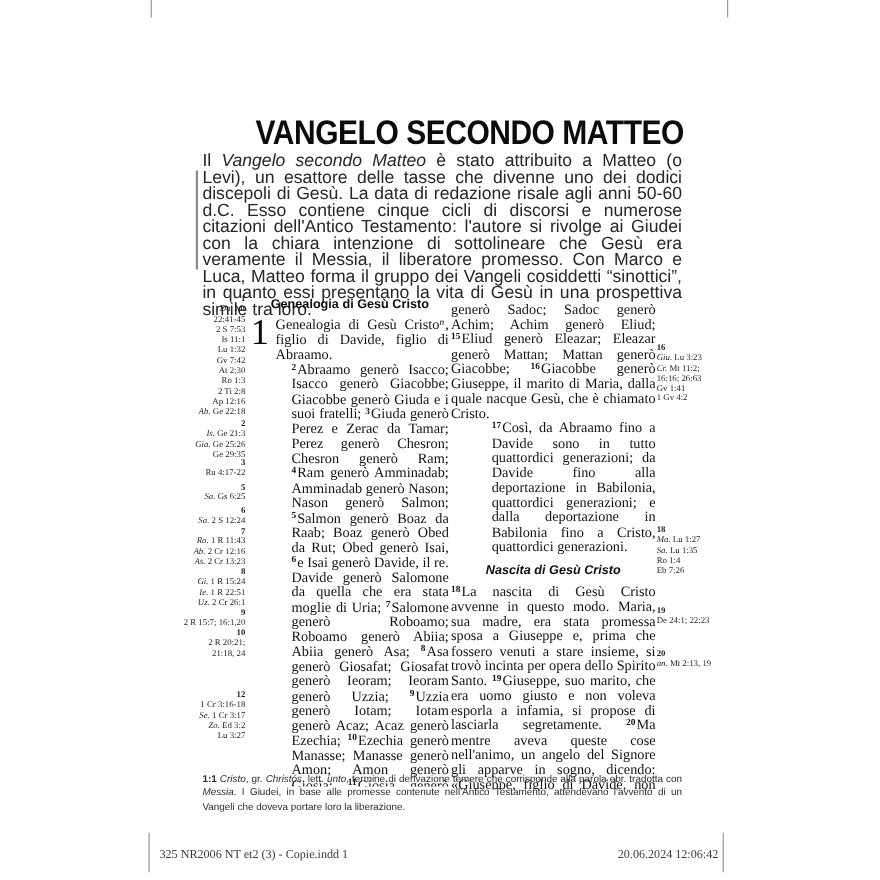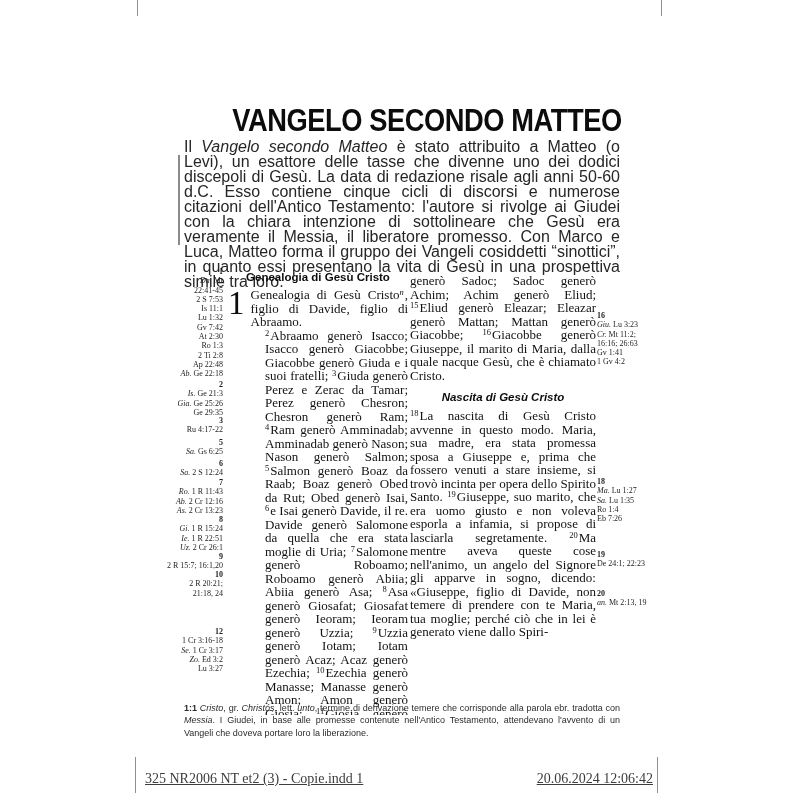--- a/index.html
+++ b/index.html
@@ -21,36 +21,36 @@
   .col{position:absolute;top:271px;height:444px;overflow:hidden;}
   #col-left{left:228px;width:180px;}
   #col-right{left:410px;width:186px;padding-top:3px;}
   .body-par{font-size:13px;line-height:13.5px;text-align:justify;margin:0;
             font-family:"Liberation Serif",serif;color:#111;}
   .body-par + .body-par{margin-top:0;margin-left:37px;}
   .col-heading{font-family:"Liberation Sans",sans-serif;font-weight:bold;font-size:11.5px;
                text-align:center;margin:0 0 5px 0;color:#0c0c0c;}
   #birth-heading{margin:9px 0 6px 0;font-style:italic;}
   sup{font-size:8.5px;line-height:0;vertical-align:4px;margin-right:1px;}
-  sup.vnum{font-weight:normal;font-style:normal;}
+  sup.vnum{font-weight:bold;font-style:normal;}
   sup.note{font-style:italic;}
   .dropcap{float:left;font-size:33px;line-height:26px;padding:2px 6px 0 0;
            font-family:"Liberation Serif",serif;color:#0c0c0c;}
   
   .refs{position:absolute;top:262px;height:440px;font-size:8px;line-height:9.3px;
         color:#1d1d1d;font-family:"Liberation Serif",serif;}
   #refs-left{left:145px;width:78px;text-align:right;}
   #refs-right{left:597px;width:70px;text-align:left;}
   .refblock{position:absolute;width:100%;}
   .refnum{font-weight:bold;}
   
   #footnote{top:702px;left:184px;width:436px;font-family:"Liberation Sans",sans-serif;
             font-size:9px;line-height:12.3px;text-align:justify;color:#2b2b2b;}
   
-  .footer{top:771px;font-size:14px;color:#3c3c3c;font-family:"Liberation Serif",serif;text-decoration:underline;}
+  .footer{top:771px;font-size:11px;color:#3c3c3c;font-family:"Liberation Serif",serif;}
   #footer-left{left:145px;}
   #footer-right{left:505px;width:148px;text-align:right;}
 </style>
 </head>
 <body>
 
 <div class="crop" style="left:137px;top:0;height:16px;"></div>
 <div class="crop" style="left:661px;top:0;height:16px;"></div>
 <div class="crop" style="left:135px;top:757px;height:36px;"></div>
 <div class="crop" style="left:657px;top:757px;height:36px;"></div>
@@ -65,21 +65,21 @@
       <div class="refnum">1</div>
       <div><i>Da. </i>Mt</div>
       <div>22:41-45</div>
       <div>2 S 7:53</div>
       <div>Is 11:1</div>
       <div>Lu 1:32</div>
       <div>Gv 7:42</div>
       <div>At 2:30</div>
       <div>Ro 1:3</div>
       <div>2 Ti 2:8</div>
-      <div>Ap 22:48</div>
+      <div>Ap 12:16</div>
       <div><i>Ab. </i>Ge 22:18</div>
     </div>
     <div class="refblock" style="top: 118px;">
       <div class="refnum">2</div>
       <div><i>Is. </i>Ge 21:3</div>
       <div><i>Gia. </i>Ge 25:26</div>
       <div>Ge 29:35</div>
     </div>
     <div class="refblock" style="top: 154px;">
       <div class="refnum">3</div>
@@ -125,20 +125,21 @@
 
 <div id="col-left" class="col">
   <div class="col-heading">Genealogia di Gesù Cristo</div>
   <p class="body-par"><span class="dropcap">1</span><span>Genealogia di Gesù Cristo<sup class="note">n</sup>, figlio di Davide, figlio di Abraamo.</span></p>
   <p class="body-par"><sup class="vnum">2</sup>Abraamo generò Isacco; Isacco generò Giacobbe; Giacobbe generò Giuda e i suoi fratelli; <sup class="vnum">3</sup>Giuda generò Perez e Zerac da Tamar; Perez generò Chesron; Chesron generò Ram; <sup class="vnum">4</sup>Ram generò Amminadab; Amminadab generò Nason; Nason generò Salmon; <sup class="vnum">5</sup>Salmon generò Boaz da Raab; Boaz generò Obed da Rut; Obed generò Isai, <sup class="vnum">6</sup>e Isai generò Davide, il re. Davide generò Salomone da quella che era stata moglie di Uria; <sup class="vnum">7</sup>Salomone generò Roboamo; Roboamo generò Abiia; Abiia generò Asa; <sup class="vnum">8</sup>Asa generò Giosafat; Giosafat generò Ieoram; Ieoram generò Uzzia; <sup class="vnum">9</sup>Uzzia generò Iotam; Iotam generò Acaz; Acaz generò Ezechia; <sup class="vnum">10</sup>Ezechia generò Manasse; Manasse generò Amon; Amon generò Giosia; <sup class="vnum">11</sup>Giosia generò Ieconia e i suoi fratelli al tempo della deportazione in Babilonia.</p>
   <p class="body-par"><sup class="vnum">12</sup>Dopo la deportazione in Babilonia, Ieconia generò Sealtiel; Sealtiel generò Zorobabele; Zorobabele generò Abiud; Abiud generò Eliachim; Eliachim generò Azor; Azor</p>
 </div>
 
 <div id="col-right" class="col">
   <p class="body-par">generò Sadoc; Sadoc generò Achim; Achim generò Eliud; <sup class="vnum">15</sup>Eliud generò Eleazar; Eleazar generò Mattan; Mattan generò Giacobbe; <sup class="vnum">16</sup>Giacobbe generò Giuseppe, il marito di Maria, dalla quale nacque Gesù, che è chiamato Cristo.</p>
+  <p class="body-par"><sup class="vnum">17</sup>Così, da Abraamo fino a Davide sono in tutto quattordici generazioni; da Davide fino alla deportazione in Babilonia, quattordici generazioni; e dalla deportazione in Babilonia fino a Cristo, quattordici generazioni.</p>
   <div class="col-heading" id="birth-heading">Nascita di Gesù Cristo</div>
   <p class="body-par"><sup class="vnum">18</sup>La nascita di Gesù Cristo avvenne in questo modo. Maria, sua madre, era stata promessa sposa a Giuseppe e, prima che fossero venuti a stare insieme, si trovò incinta per opera dello Spirito Santo. <sup class="vnum">19</sup>Giuseppe, suo marito, che era uomo giusto e non voleva esporla a infamia, si propose di lasciarla segretamente. <sup class="vnum">20</sup>Ma mentre aveva queste cose nell'animo, un angelo del Signore gli apparve in sogno, dicendo: «Giuseppe, figlio di Davide, non temere di prendere con te Maria, tua moglie; perché ciò che in lei è generato viene dallo Spiri-</p>
 </div>
 
 <div id="refs-right" class="refs">
     <div class="refblock" style="top: 49px;">
       <div class="refnum">16</div>
       <div><i>Giu. </i>Lu 3:23</div>
       <div><i>Cr. </i>Mt 11:2;</div>
       <div>16:16; 26:63</div>

